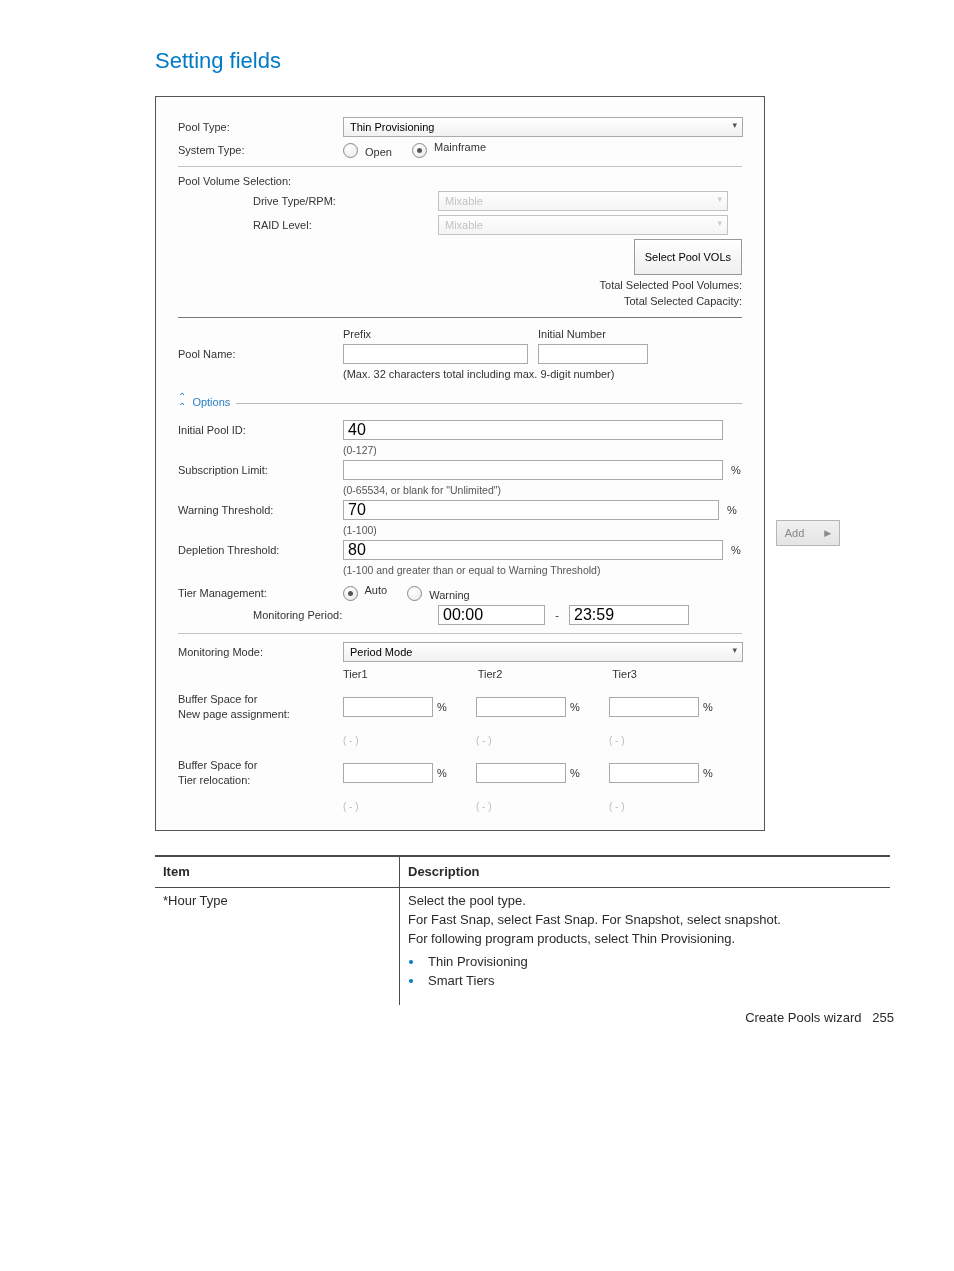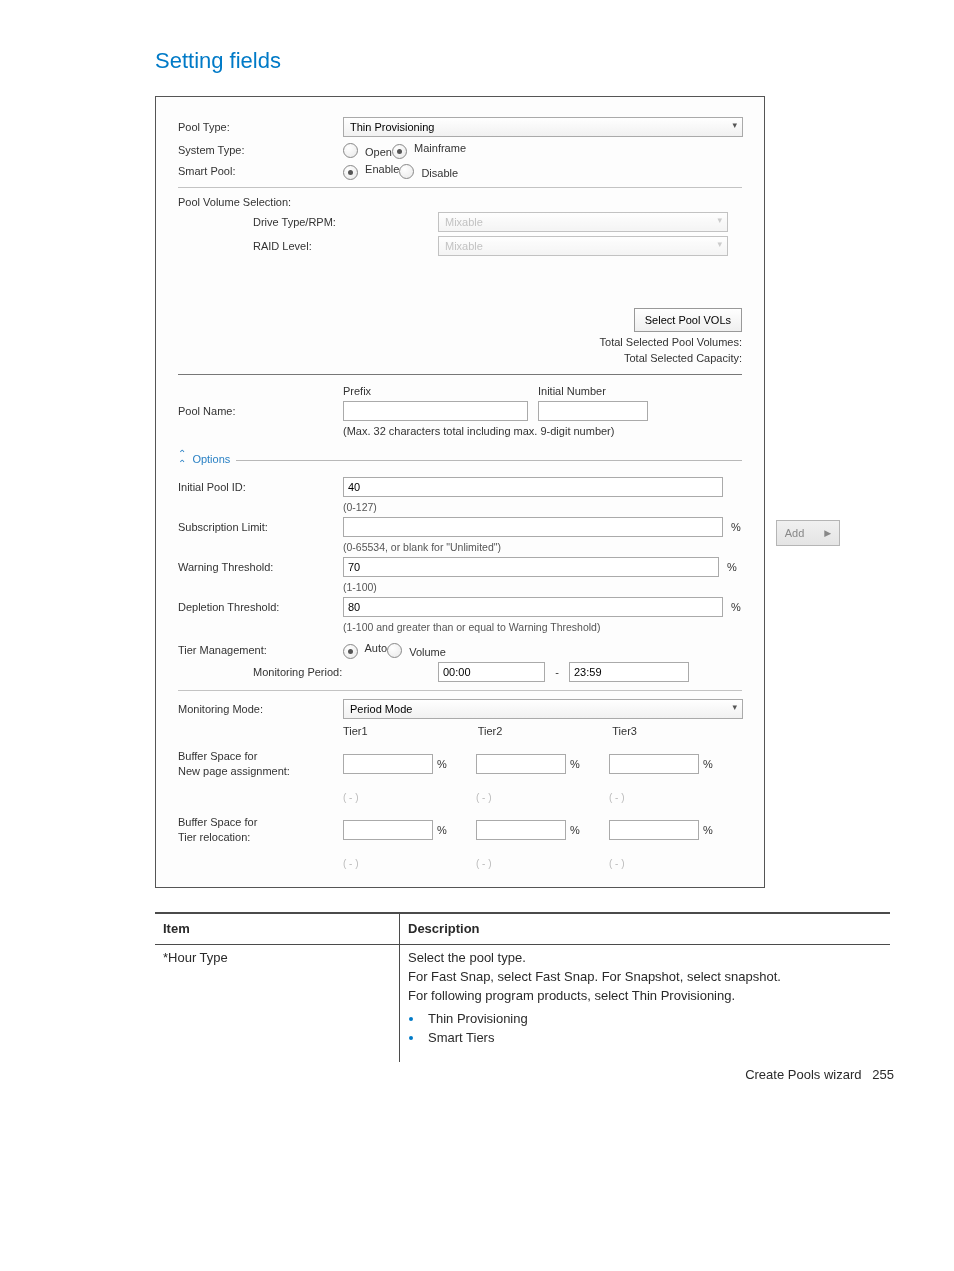--- a/index.html
+++ b/index.html
@@ -70,21 +70,21 @@
   .sel-wrap::after {
     content: "▾";
     position: absolute;
     right: 6px;
     top: 3px;
     font-size: 9px;
     color: #555;
     pointer-events: none;
   }
   .sel-wrap.disabled::after { color: #ccc; }
-  .radio-group { display: flex; align-items: center; }
+  .radio-group { display: flex; gap: 20px; }
   .radio {
     width: 13px; height: 13px;
     border: 1px solid #888;
     border-radius: 50%;
     display: inline-flex;
     align-items: center;
     justify-content: center;
     background: radial-gradient(circle at 35% 30%, #fff, #e8e8e8);
     margin-right: 4px;
     position: relative;
@@ -104,28 +104,27 @@
   .hr-dark {
     border-top: 1px solid #777;
     margin: 10px 0;
   }
   .btn {
     background: linear-gradient(#ffffff, #efefef);
     border: 1px solid #999;
     padding: 2px 10px;
     font-size: 11px;
     font-family: Verdana, Geneva, sans-serif;
-    height: 24px;
-    box-sizing: border-box;
-    margin-top: 48px;
+    height: 36px;
+    box-sizing: border-box;
   }
   input.txt {
     border: 1px solid #aaa;
     padding: 1px 4px;
-    font-size: 11px;
+    font-size: 16px;
     font-family: Verdana, Geneva, sans-serif;
     height: 20px;
     box-sizing: border-box;
     background: #fff;
   }
   .options-header {
     display: flex;
     align-items: center;
     color: #2a81c4;
     margin: 12px 0 8px 0;
@@ -243,33 +242,20 @@
           <span class="radio"></span>
           <span>Open</span>
         </span>
         <span>
           <span class="radio sel"></span>
           <span>Mainframe</span>
         </span>
       </span>
     </div>
 
-    <div class="row">
-      <span class="label">Smart Pool:</span>
-      <span class="radio-group">
-        <span>
-          <span class="radio sel"></span>
-          <span>Enable</span>
-        </span>
-        <span>
-          <span class="radio"></span>
-          <span>Disable</span>
-        </span>
-      </span>
-    </div>
 
     <div class="hr"></div>
 
     <div class="row">
       <span>Pool Volume Selection:</span>
     </div>
 
     <div class="row">
       <span class="label-indent2">Drive Type/RPM:</span>
       <span class="sel-wrap disabled">
@@ -350,21 +336,21 @@
 
     <div class="row" style="margin-top:8px">
       <span class="label">Tier Management:</span>
       <span class="radio-group">
         <span>
           <span class="radio sel"></span>
           <span>Auto</span>
         </span>
         <span>
           <span class="radio"></span>
-          <span>Volume</span>
+          <span>Warning</span>
         </span>
       </span>
     </div>
 
 
     <div class="row">
       <span class="label-indent2">Monitoring Period:</span>
       <input class="txt" style="width: 107px;" value="00:00">
       <span style="width:24px;text-align:center">-</span>
       <input class="txt" style="width: 120px;" value="23:59">

